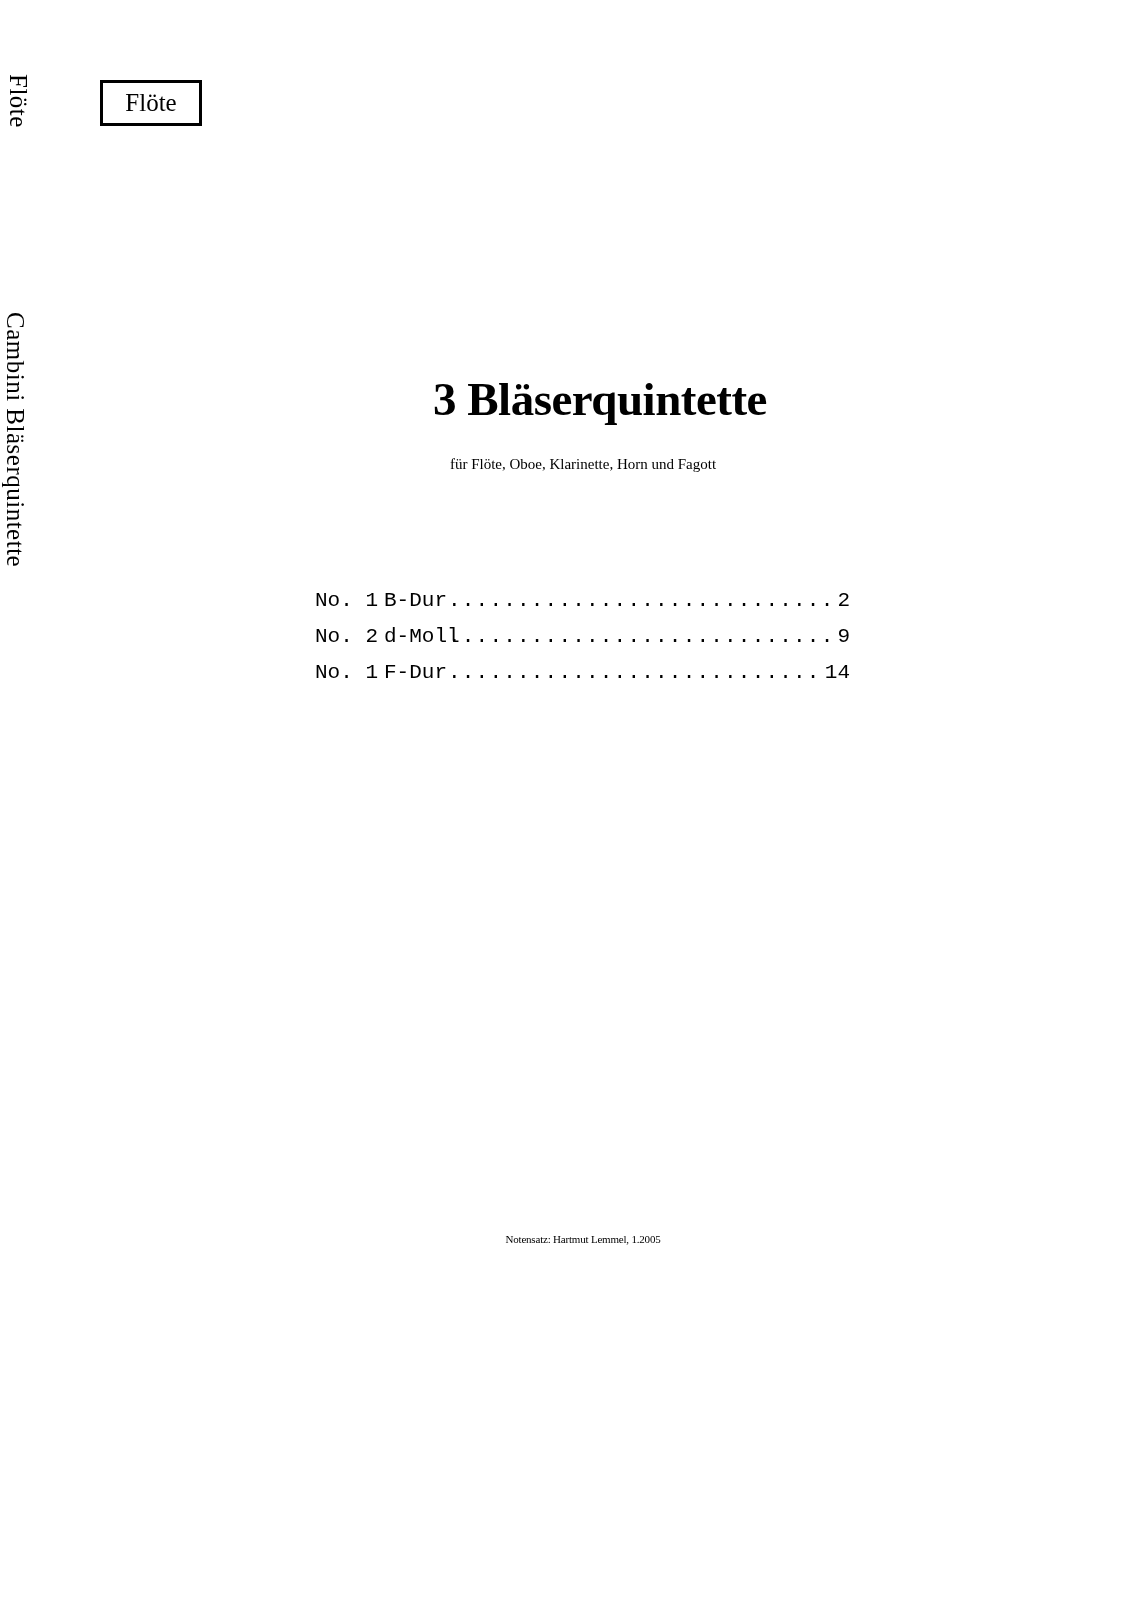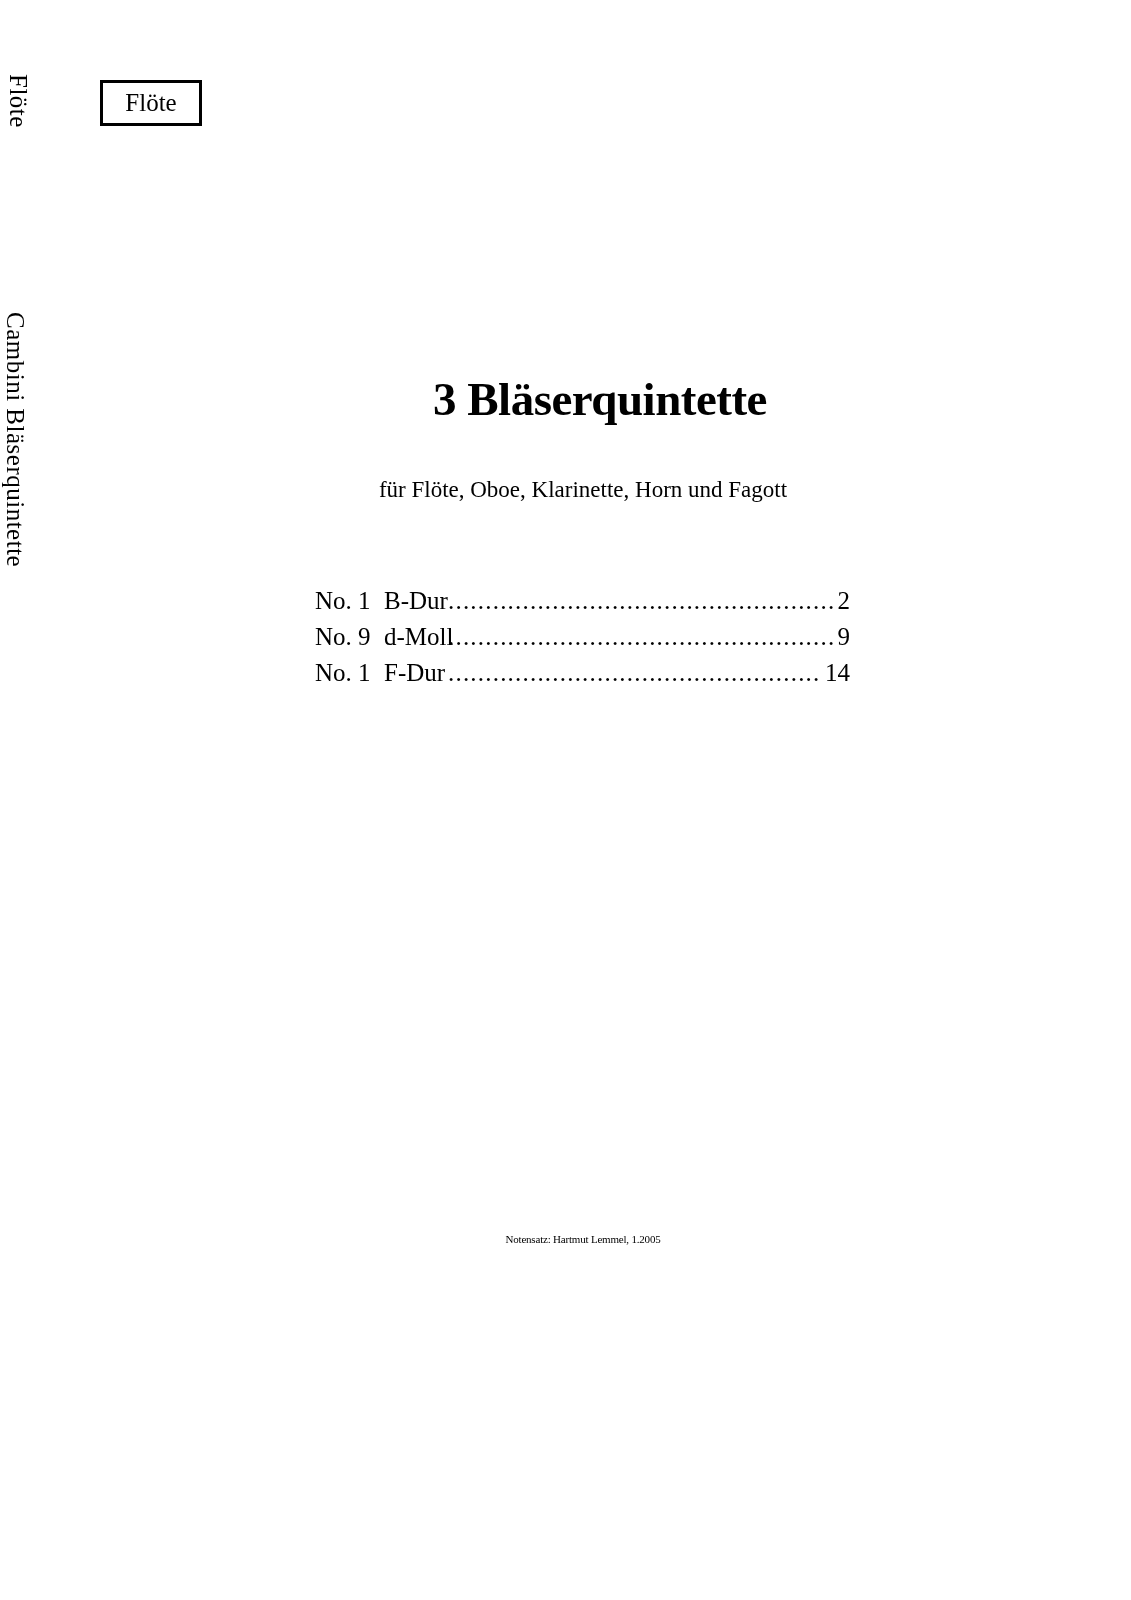--- a/index.html
+++ b/index.html
@@ -56,38 +56,39 @@
   .title {
     top: 354px;
     font-size: 47px;
     line-height: 1.2;
     font-weight: bold;
     letter-spacing: -0.5px;
     margin: 17px;
     text-align: center;
   }
   .subtitle {
-    top: 476px;
-    font-size: 23px;
+    top: 455px;
+    font-size: 15px;
     line-height: 1.2;
   }
 
   .toc {
     position: absolute;
     left: 315px;
     top: 583px;
     width: 535px;
   }
   .toc-row {
     display: flex;
     align-items: baseline;
     height: 36px;
     line-height: 36px;
-    font-size: 25px;
+    font-size: 21px;
     white-space: nowrap;
+    font-family: Liberation Mono, monospace;
   }
   .toc-no  { flex: none; width: 69px; }
   .toc-key { flex: none; width: 64px; }
   .toc-leader {
     flex: 1 1 auto;
     overflow: hidden;
     white-space: nowrap;
     letter-spacing: 1.2px;
   }
   .toc-page { flex: none; padding-left: 4px; }
@@ -120,21 +121,21 @@
   <div class="toc">
 
     <div class="toc-row">
       <span class="toc-no">No. 1</span>
       <span class="toc-key">B-Dur</span>
       <span class="toc-leader">....................................................................................................</span>
       <span class="toc-page">2</span>
     </div>
 
     <div class="toc-row">
-      <span class="toc-no">No. 9</span>
+      <span class="toc-no">No. 2</span>
       <span class="toc-key">d-Moll</span>
       <span class="toc-leader">....................................................................................................</span>
       <span class="toc-page">9</span>
     </div>
 
     <div class="toc-row">
       <span class="toc-no">No. 1</span>
       <span class="toc-key">F-Dur</span>
       <span class="toc-leader">....................................................................................................</span>
       <span class="toc-page">14</span>

